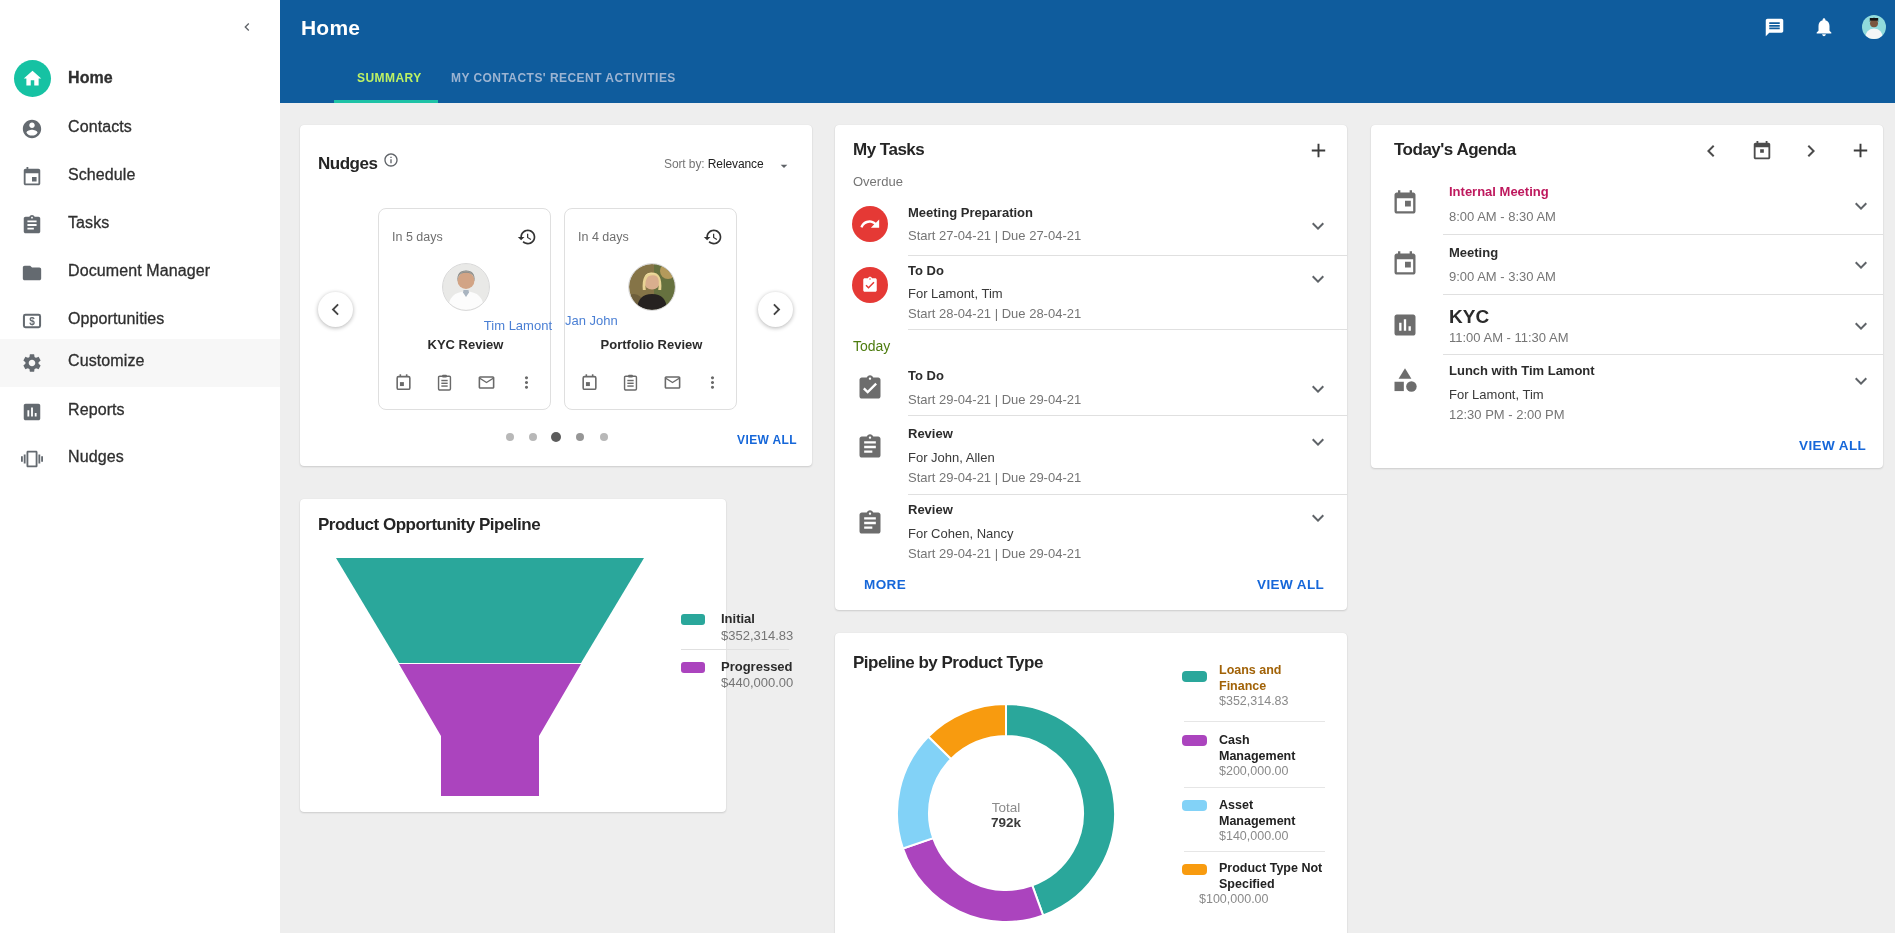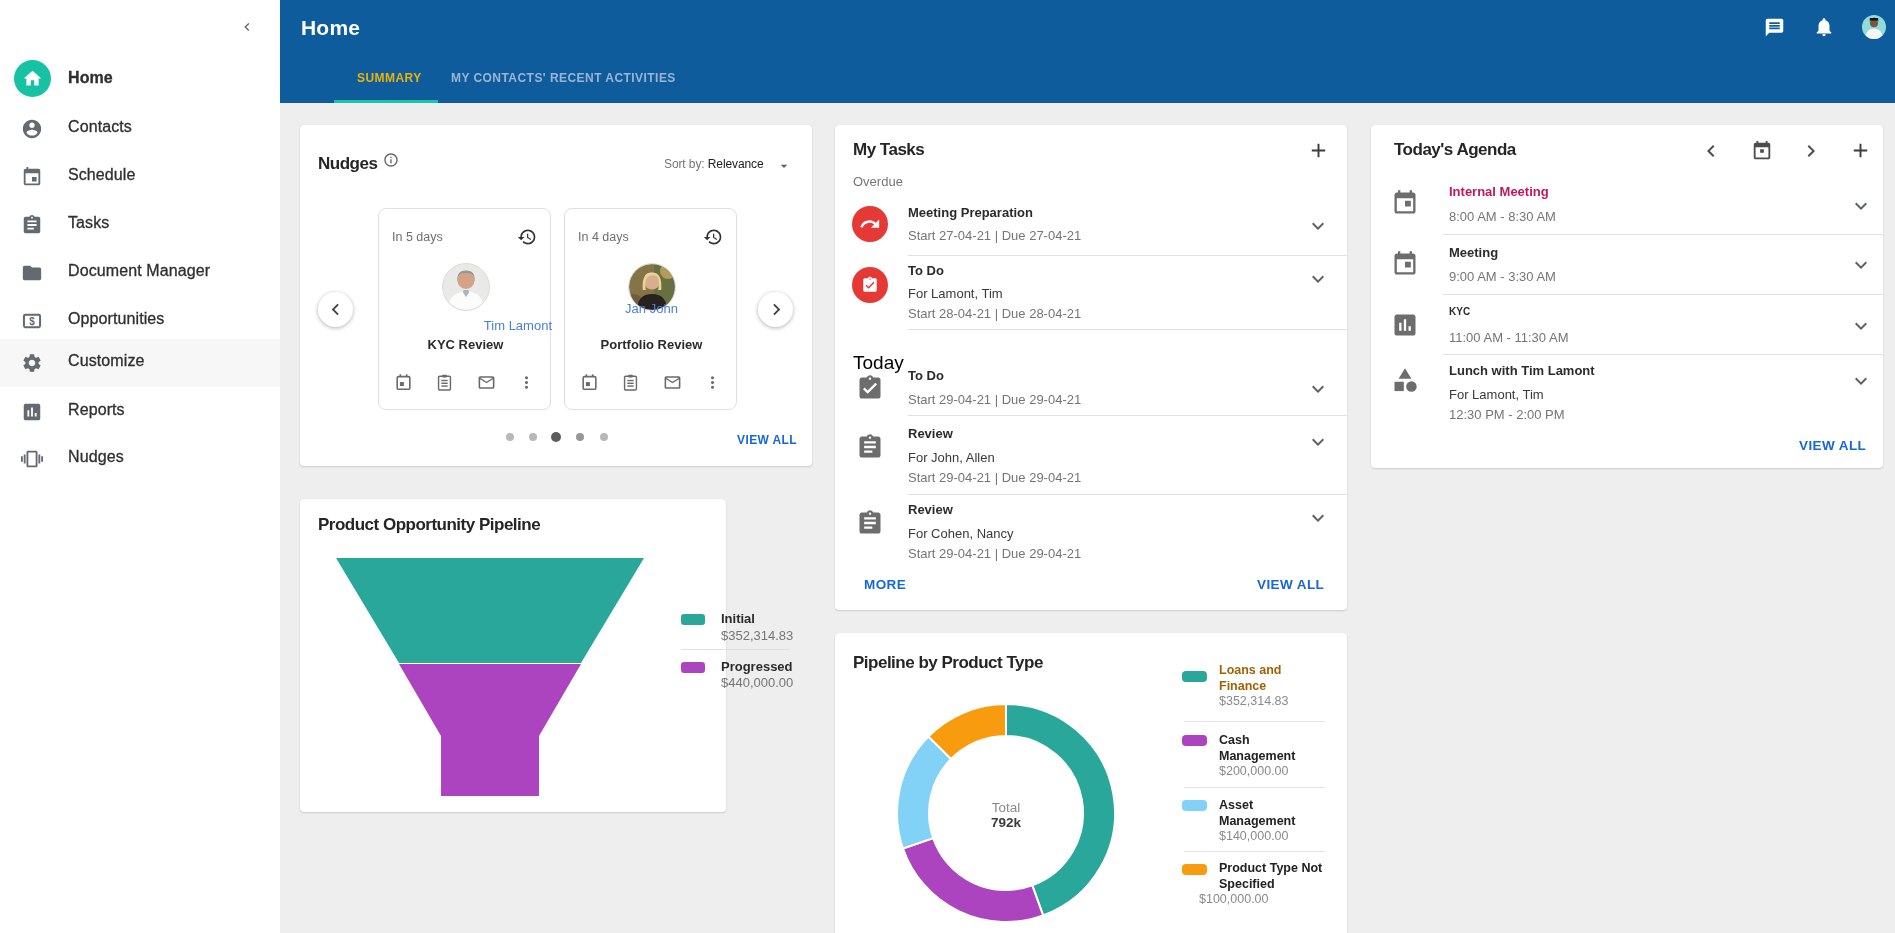--- a/index.html
+++ b/index.html
@@ -85,21 +85,21 @@
 
   <div class="navitem" style="top:435px">
     <svg class="ic" viewBox="0 0 24 24" fill="#646a70">
         <path d="M0 15h2V9H0v6zm3 2h2V7H3v10zm19-8v6h2V9h-2zm-3 8h2V7h-2v10zM16.5 3h-9C6.67 3 6 3.67 6 4.5v15c0 .83.67 1.5 1.5 1.5h9c.83 0 1.5-.67 1.5-1.5v-15c0-.83-.67-1.5-1.5-1.5zM16 19H8V5h8v14z"></path>
       </svg>
     <div class="lbl">Nudges</div>
   </div>
 </div>
 <div id="header">
   <div class="abs" style="left:21px;top:16px;font-size:21px;font-weight:bold;color:#fff;letter-spacing:0.2px">Home</div>
-  <div class="abs" style="left:77px;top:71px;font-size:12px;font-weight:bold;color:#eab308;letter-spacing:0.45px">SUMMARY</div>
+  <div class="abs" style="left:77px;top:71px;font-size:12px;font-weight:bold;color:#bef264;letter-spacing:0.45px">SUMMARY</div>
   <div class="abs" style="left:171px;top:71px;font-size:12px;font-weight:bold;color:#9cb4d2;letter-spacing:0.45px">MY CONTACTS' RECENT ACTIVITIES</div>
   <div class="abs" style="left:54px;top:100px;width:104px;height:3px;background:#1ec2a6"></div>
   <svg class="abs" style="left:1484px;top:17px;width:21px;height:21px" viewBox="0 0 24 24" fill="#fff">
       <path d="M20 2H4c-1.1 0-1.99.9-1.99 2L2 22l4-4h14c1.1 0 2-.9 2-2V4c0-1.1-.9-2-2-2zM6 6h12v2H6V6zm12 5H6V9h12v2zm0 3H6v-2h12v2z"></path>
     </svg>
   <svg class="abs" style="left:1533px;top:16px;width:22px;height:22px" viewBox="0 0 24 24" fill="#fff">
       <path d="M12 22c1.1 0 2-.9 2-2h-4c0 1.1.89 2 2 2zm6-6v-5c0-3.07-1.64-5.64-4.5-6.32V4c0-.83-.67-1.5-1.5-1.5s-1.5.67-1.5 1.5v.68C7.63 5.36 6 7.92 6 11v5l-2 2v1h16v-1l-2-2z"></path>
     </svg>
   <svg class="abs" style="left:1582px;top:15px;width:24px;height:24px" viewBox="0 0 24 24">
     <defs>
@@ -187,21 +187,21 @@
         <rect x="26" width="22" height="48" fill="#66713f"></rect>
         <circle cx="40" cy="8" r="8" fill="#b49a5b"></circle>
         <circle cx="6" cy="40" r="9" fill="#6e5f3c"></circle>
         <path d="M9 48 Q9 31 24 31 Q39 31 39 48 Z" fill="#262220"></path>
         <circle cx="24" cy="18.5" r="8" fill="#d9ae8e"></circle>
         <path d="M14.8 27 Q13.2 9.5 24 9.5 Q34.8 9.5 33.2 27 L30.2 27 Q32 16.5 29 13.5 Q25.5 11 20.5 13.2 Q16 16.5 17.8 27 Z" fill="#e9d394"></path>
         <path d="M16.5 13.5 Q20.5 9 28.5 11.5 Q24 8.6 20.4 10.2 Q17.6 11.3 16.5 13.5 Z" fill="#f2e0a6"></path>
       </g>
       <circle cx="24" cy="24" r="23.4" fill="none" stroke="#d6d6d6" stroke-width="1"></circle>
     </svg>
-    <div class="abs" style="left:0;top:92px;width:173px;text-align:center;font-size:13px;color:#4a7fd4">Jan John</div>
+    <div class="abs" style="left:0;top:104px;width:173px;font-size:13px;color:#4a7fd4">Jan John</div>
     <div class="abs" style="left:0;top:128px;width:173px;text-align:center;font-size:13px;font-weight:bold;color:#2b2b2b">Portfolio Review</div>
     <svg class="abs" style="left:15px;top:164px;width:19px;height:19px" viewBox="0 0 24 24" fill="none" stroke="#6a6a6a" stroke-width="2">
         <rect x="4" y="4.6" width="16" height="16" rx="1.8"></rect>
         <line x1="8" y1="1.6" x2="8" y2="5"></line>
         <line x1="16" y1="1.6" x2="16" y2="5"></line>
         <rect x="7.5" y="11.5" width="5" height="5" fill="#6a6a6a" stroke="none"></rect>
       </svg>
     <svg class="abs" style="left:56px;top:164px;width:19px;height:19px" viewBox="0 0 24 24" fill="none" stroke="#6a6a6a" stroke-width="1.8">
         <rect x="4.5" y="4" width="15" height="17.5" rx="1.5"></rect>
         <rect x="9" y="2.2" width="6" height="3.6" rx="1" fill="#6a6a6a" stroke="none"></rect>
@@ -275,21 +275,21 @@
       <path d="M19 3h-4.18C14.4 1.84 13.3 1 12 1c-1.3 0-2.4.84-2.82 2H5c-1.1 0-2 .9-2 2v14c0 1.1.9 2 2 2h14c1.1 0 2-.9 2-2V5c0-1.1-.9-2-2-2zm-7 0c.55 0 1 .45 1 1s-.45 1-1 1-1-.45-1-1 .45-1 1-1zm-2 14-4-4 1.41-1.41L10 14.17l6.59-6.59L18 9l-8 8z"></path>
     </svg>
   <div class="abs" style="left:73px;top:138px;font-size:13px;font-weight:bold;color:#2b2b2b">To Do</div>
   <div class="abs" style="left:73px;top:161px;font-size:13px;color:#3a3a3a">For Lamont, Tim</div>
   <div class="abs" style="left:73px;top:181px;font-size:13px;color:#757575">Start 28-04-21 | Due 28-04-21</div>
   <svg class="chev" style="left:471px;top:142px" viewBox="0 0 24 24" fill="#5f6368">
       <path d="M16.59 8.59 12 13.17 7.41 8.59 6 10l6 6 6-6z"></path>
     </svg>
   <div class="divider" style="left:73px;top:204px;width:439px"></div>
 
-  <div class="abs" style="left:18px;top:227px;font-size:19px;color:#000000">Today</div>
+  <div class="abs" style="left:18px;top:213px;font-size:14px;color:#4d7c0f">Today</div>
 
   <svg class="abs" style="left:21px;top:249px;width:28px;height:28px" viewBox="0 0 24 24" fill="#6d6d6d">
       <path d="M19 3h-4.18C14.4 1.84 13.3 1 12 1c-1.3 0-2.4.84-2.82 2H5c-1.1 0-2 .9-2 2v14c0 1.1.9 2 2 2h14c1.1 0 2-.9 2-2V5c0-1.1-.9-2-2-2zm-7 0c.55 0 1 .45 1 1s-.45 1-1 1-1-.45-1-1 .45-1 1-1zm-2 14-4-4 1.41-1.41L10 14.17l6.59-6.59L18 9l-8 8z"></path>
     </svg>
   <div class="abs" style="left:73px;top:243px;font-size:13px;font-weight:bold;color:#2b2b2b">To Do</div>
   <div class="abs" style="left:73px;top:267px;font-size:13px;color:#757575">Start 29-04-21 | Due 29-04-21</div>
   <svg class="chev" style="left:471px;top:252px" viewBox="0 0 24 24" fill="#5f6368">
       <path d="M16.59 8.59 12 13.17 7.41 8.59 6 10l6 6 6-6z"></path>
     </svg>
   <div class="divider" style="left:73px;top:290px;width:439px"></div>
@@ -378,21 +378,21 @@
   <div class="abs" style="left:78px;top:120px;font-size:13px;font-weight:bold;color:#2b2b2b">Meeting</div>
   <div class="abs" style="left:78px;top:144px;font-size:13px;color:#757575">9:00 AM - 3:30 AM</div>
   <svg class="chev" style="left:478px;top:128px" viewBox="0 0 24 24" fill="#5f6368">
       <path d="M16.59 8.59 12 13.17 7.41 8.59 6 10l6 6 6-6z"></path>
     </svg>
   <div class="divider" style="left:72px;top:169px;width:440px"></div>
 
   <svg class="abs" style="left:20px;top:186px;width:28px;height:28px" viewBox="0 0 24 24" fill="#6d6d6d">
       <path d="M19 3H5c-1.1 0-2 .9-2 2v14c0 1.1.9 2 2 2h14c1.1 0 2-.9 2-2V5c0-1.1-.9-2-2-2zM9 17H7v-7h2v7zm4 0h-2V7h2v10zm4 0h-2v-4h2v4z"></path>
     </svg>
-  <div class="abs" style="left:78px;top:181px;font-size:10px;font-weight:bold;color:#2b2b2b">KYC</div>
+  <div class="abs" style="left:78px;top:181px;font-size:19px;font-weight:bold;color:#2b2b2b">KYC</div>
   <div class="abs" style="left:78px;top:205px;font-size:13px;color:#757575">11:00 AM - 11:30 AM</div>
   <svg class="chev" style="left:478px;top:189px" viewBox="0 0 24 24" fill="#5f6368">
       <path d="M16.59 8.59 12 13.17 7.41 8.59 6 10l6 6 6-6z"></path>
     </svg>
   <div class="divider" style="left:72px;top:229px;width:440px"></div>
 
   <svg class="abs" style="left:20px;top:241px;width:28px;height:28px" viewBox="0 0 24 24" fill="#6d6d6d">
       <path d="m12 2-5.5 9h11z"></path>
       <circle cx="17.5" cy="17.5" r="4.5"></circle>
       <path d="M3 13.5h8v8H3z"></path>

